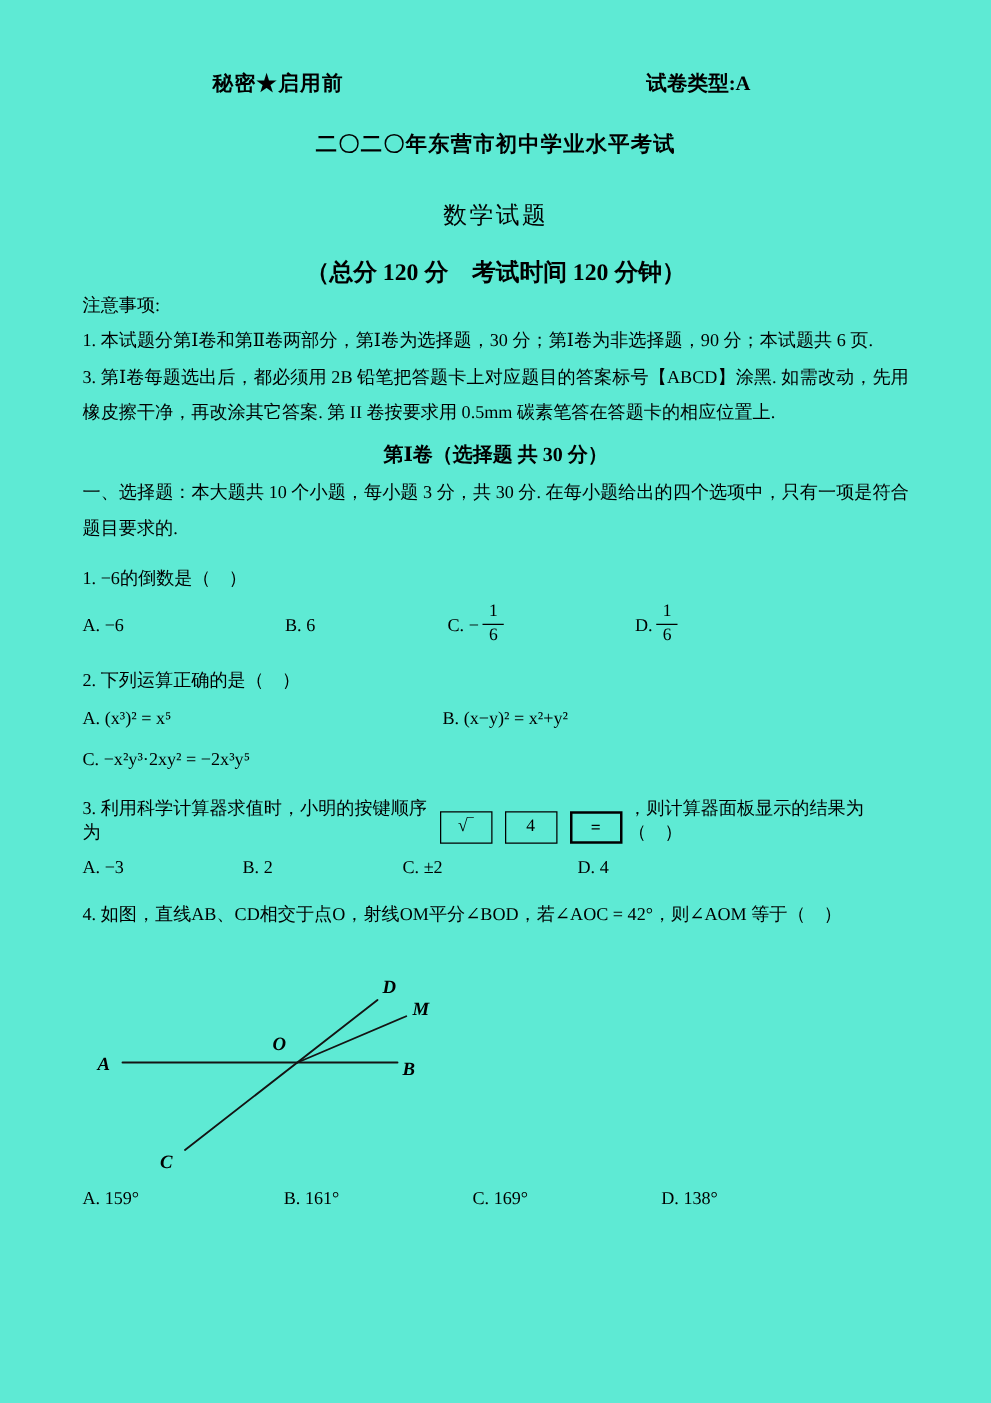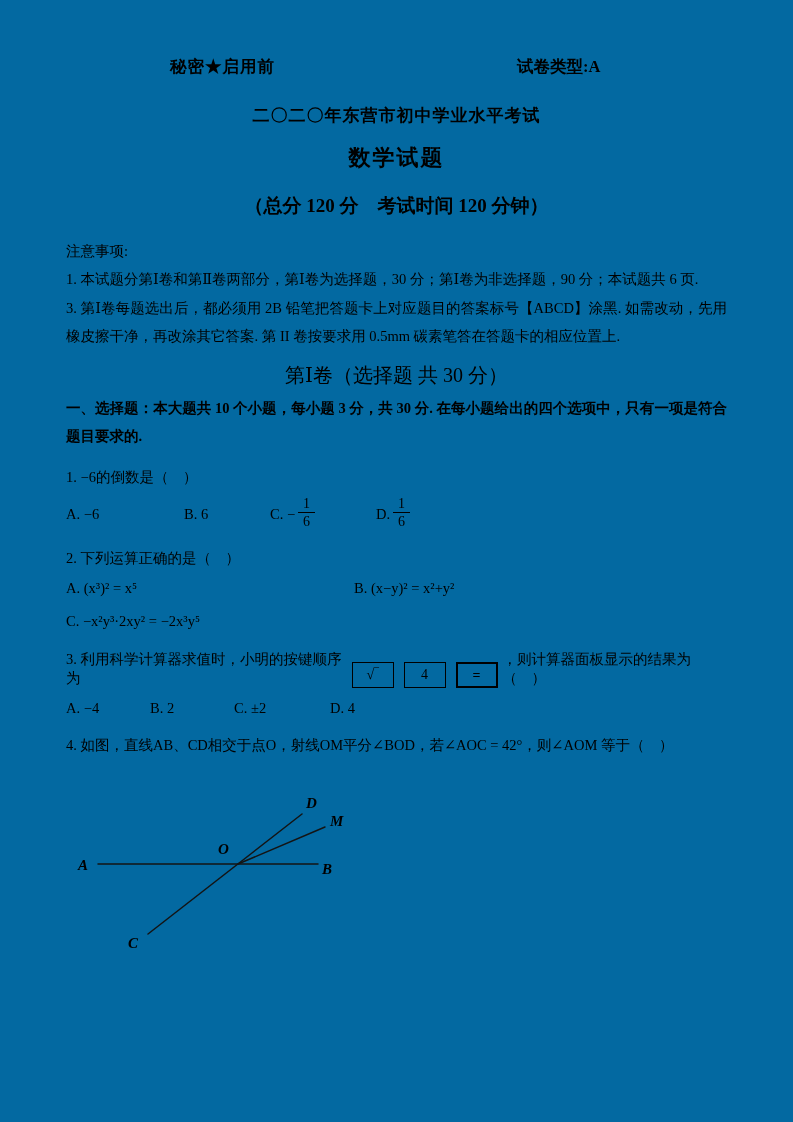--- a/index.html
+++ b/index.html
@@ -1,34 +1,34 @@
 <!DOCTYPE html>
 <html><head>
 <meta charset="utf-8">
 <style>
   * { margin:0; padding:0; box-sizing:border-box; }
   html,body { background:#888; }
   .page {
-    width:793px; height:1122px; margin:0 auto; background:#0369a1;
+    width:793px; height:1122px; margin:0 auto; background:#5eead4;
     font-family:"Liberation Serif","DejaVu Serif",serif;
     color:#000; font-size:14.5px; padding:56px 66px 40px 66px;
     overflow:hidden; position:relative;
   }
   .topline { display:flex; font-weight:bold; font-size:16.5px; }
   .topline .secret { margin-left:104px; letter-spacing:1px; }
   .topline .ptype  { margin-left:242px; }
   .exam-title { text-align:center; font-size:17px; font-weight:bold; margin-top:26px; letter-spacing:1px; }
-  .subject-title { text-align:center; font-size:22px; font-weight:bold; margin-top:16px; letter-spacing:2px; }
+  .subject-title { text-align:center; font-size:19px; font-weight:normal; margin-top:32px; letter-spacing:2px; }
   .score-info { text-align:center; font-size:19px; font-weight:bold; margin-top:20px; }
-  .notice { margin-top:18px; line-height:1.95; }
+  .notice { line-height:1.95; }
   .notice p { text-align:justify; }
-  .section-title { text-align:center; font-weight:normal; font-size:20px; margin-top:6px; line-height:1.9; }
-  .instruction { font-weight:bold; line-height:1.95; text-align:justify; }
+  .section-title { text-align:center; font-weight:bold; font-size:16px; margin-top:6px; line-height:1.9; }
+  .instruction { font-weight:normal; line-height:1.95; text-align:justify; }
   .qtext { margin-top:15px; line-height:1.6; }
-  .options-row { display:flex; align-items:center; margin-top:9px; min-height:34px; }
+  .options-row { display:flex; align-items:center; margin-top:9px; min-height:34px;gap:44px; }
   .opt { display:inline-block; white-space:nowrap; }
   .q1-opts .opt:nth-child(1){ width:118px; }
   .q1-opts .opt:nth-child(2){ width:86px; }
   .q1-opts .opt:nth-child(3){ width:106px; }
   .q3-opts { min-height:22px; }
   .q3-opts .opt:nth-child(1){ width:84px; }
   .q3-opts .opt:nth-child(2){ width:84px; }
   .q3-opts .opt:nth-child(3){ width:96px; }
   .q4-opts { min-height:22px; }
   .q4-opts .opt:nth-child(1){ width:117px; }
@@ -85,34 +85,40 @@
   </div>
 
   <div class="q3-line">
     <span>3. 利用科学计算器求值时，小明的按键顺序为</span>
     <span class="calc-key">√‾</span>
     <span class="calc-key">4</span>
     <span class="calc-key eq">=</span>
     <span>，则计算器面板显示的结果为（　）</span>
   </div>
   <div class="options-row q3-opts">
-    <span class="opt">A. −4</span>
+    <span class="opt">A. −3</span>
     <span class="opt">B. 2</span>
     <span class="opt">C. ±2</span>
     <span class="opt">D. 4</span>
   </div>
 
   <p class="qtext">4. 如图，直线AB、CD相交于点O，射线OM平分∠BOD，若∠AOC = 42°，则∠AOM 等于（　）</p>
   <div class="figure-wrap">
     <svg width="300" height="190" viewBox="0 0 300 190">
       <line class="fig-line" x1="28" y1="100" x2="248" y2="100"></line>
       <line class="fig-line" x1="78" y1="170" x2="232" y2="50"></line>
       <line class="fig-line" x1="168" y1="100" x2="255" y2="63"></line>
       <text class="fig-label" x="8" y="106">A</text>
       <text class="fig-label" x="252" y="110">B</text>
       <text class="fig-label" x="58" y="184">C</text>
       <text class="fig-label" x="236" y="44">D</text>
       <text class="fig-label" x="260" y="62">M</text>
       <text class="fig-label" x="148" y="90">O</text>
     </svg>
   </div>
+  <div class="options-row q4-opts">
+    <span class="opt">A. 159°</span>
+    <span class="opt">B. 161°</span>
+    <span class="opt">C. 169°</span>
+    <span class="opt">D. 138°</span>
+  </div>
 
 </div>
 
 </body></html>

